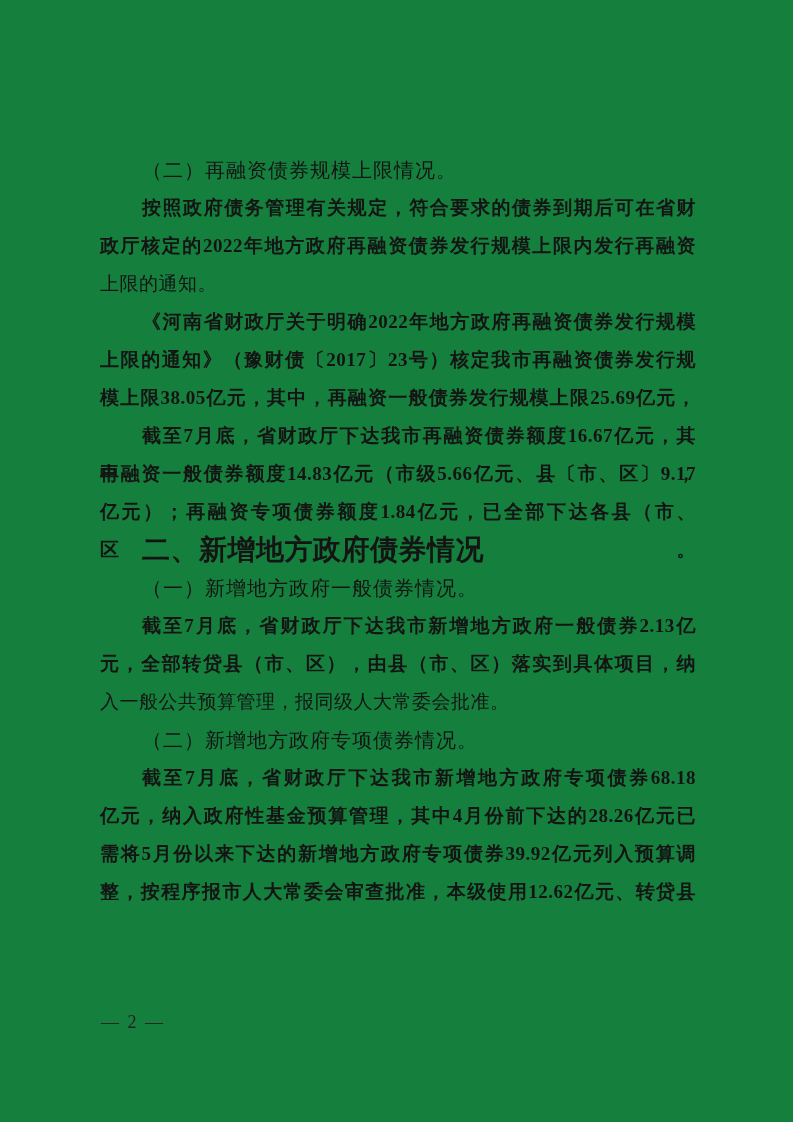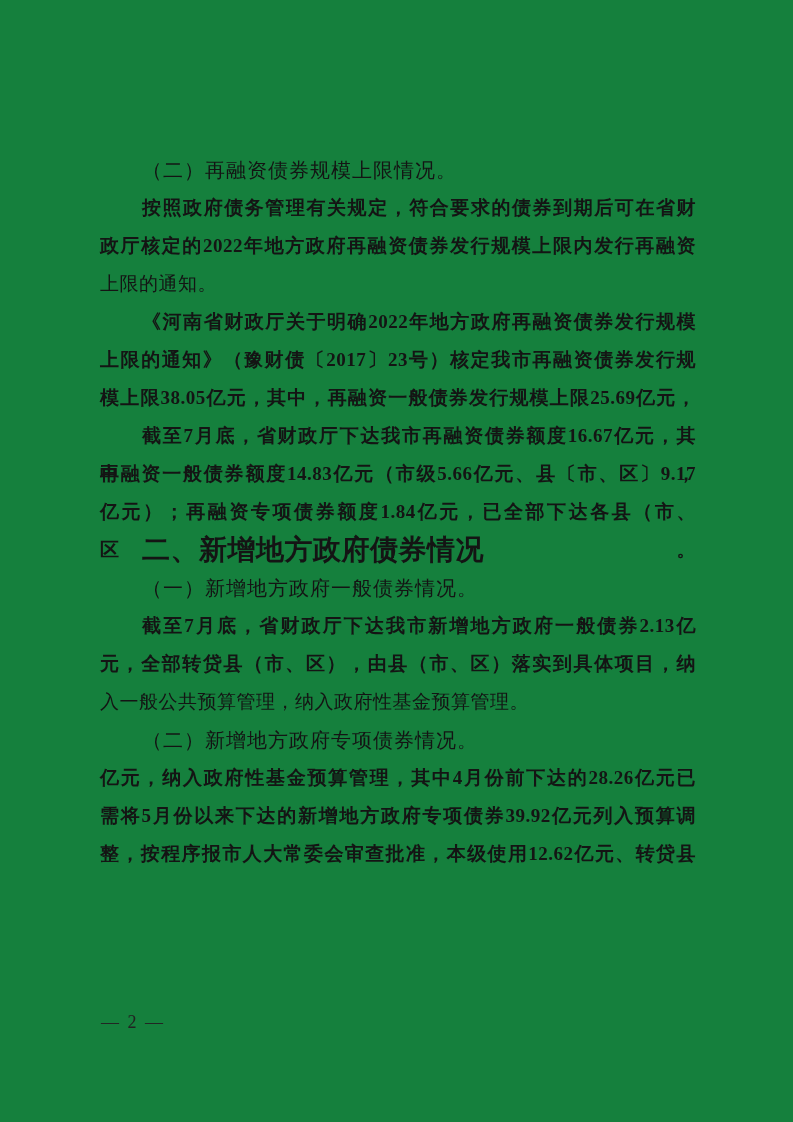--- a/index.html
+++ b/index.html
@@ -74,22 +74,23 @@
     <div class="ln j ind">《河南省财政厅关于明确2022年地方政府再融资债券发行规模</div>
     <div class="ln j">上限的通知》（豫财债〔2017〕23号）核定我市再融资债券发行规</div>
     <div class="ln j">模上限38.05亿元，其中，再融资一般债券发行规模上限25.69亿元，</div>
     <div class="ln j ind">截至7月底，省财政厅下达我市再融资债券额度16.67亿元，其中，</div>
     <div class="ln j">再融资一般债券额度14.83亿元（市级5.66亿元、县〔市、区〕9.17</div>
     <div class="ln j">亿元）；再融资专项债券额度1.84亿元，已全部下达各县（市、区）。</div>
     <div class="ln hd ind">二、新增地方政府债券情况</div>
     <div class="ln kai ind">（一）新增地方政府一般债券情况。</div>
     <div class="ln j ind">截至7月底，省财政厅下达我市新增地方政府一般债券2.13亿</div>
     <div class="ln j">元，全部转贷县（市、区），由县（市、区）落实到具体项目，纳</div>
-    <div class="ln">入一般公共预算管理，纳入政府性基金预算管理。</div>
+    <div class="ln">入一般公共预算管理，报同级人大常委会批准。</div>
     <div class="ln kai ind">（二）新增地方政府专项债券情况。</div>
+    <div class="ln j ind">截至7月底，省财政厅下达我市新增地方政府专项债券68.18</div>
     <div class="ln j">亿元，纳入政府性基金预算管理，其中4月份前下达的28.26亿元已</div>
     <div class="ln j">需将5月份以来下达的新增地方政府专项债券39.92亿元列入预算调</div>
     <div class="ln j">整，按程序报市人大常委会审查批准，本级使用12.62亿元、转贷县</div>
   </div>
 
   <div class="footer-num">— 2 —</div>
 
 </div>
 
 </body></html>

